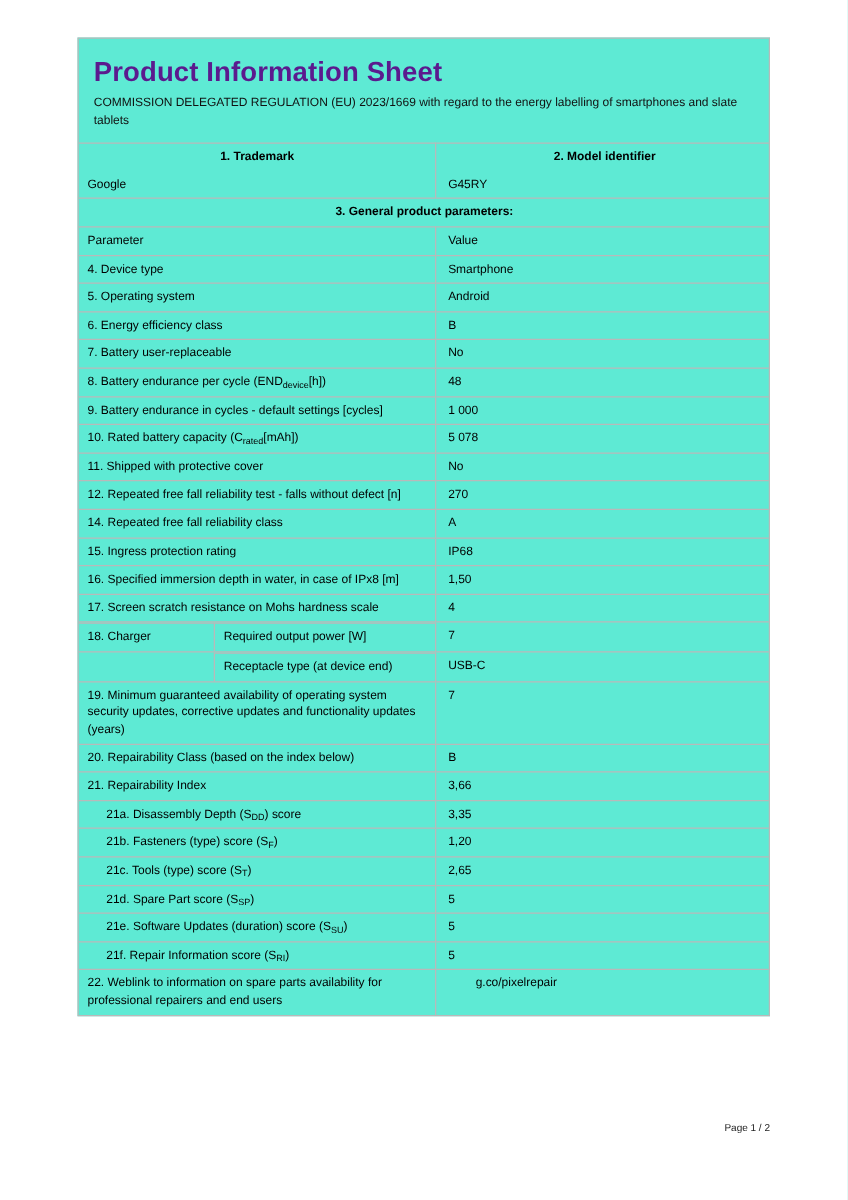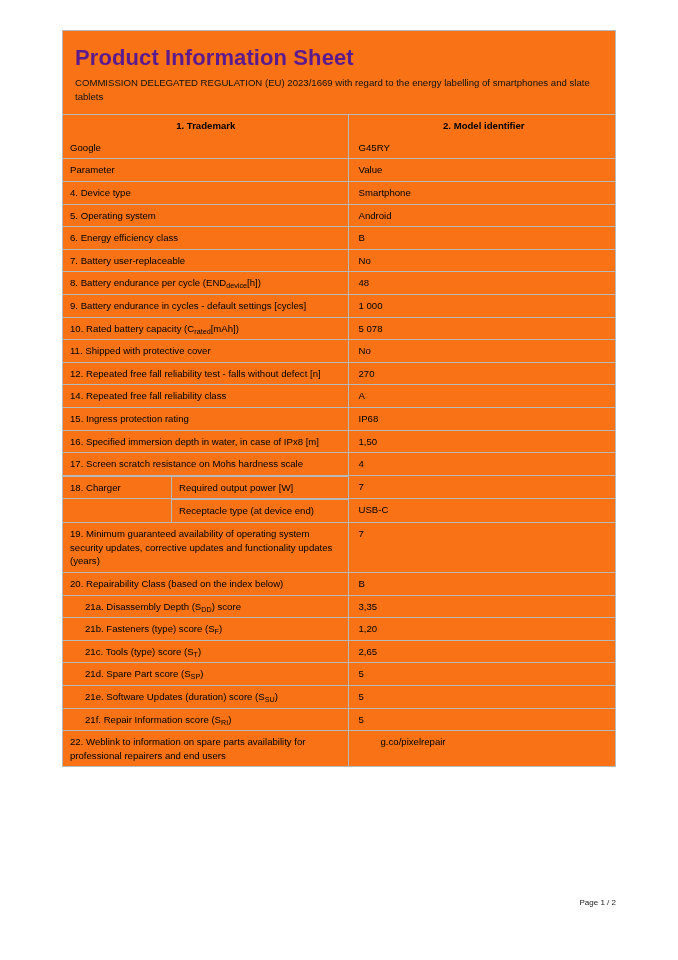--- a/index.html
+++ b/index.html
@@ -21,21 +21,21 @@
     height: 960px;
     background: #fff;
   }
   .sheet {
     position: absolute;
     left: 62px;
     top: 30px;
     width: 554px;
     border: 1px solid #b9b9b9;
     box-sizing: border-box;
-    background: #f97316;
+    background: #5eead4;
   }
   .title {
     font-size: 22px;
     font-weight: bold;
     color: #5b1a8e;
     padding: 14px 12px 6px 12px;
     letter-spacing: 0.1px;
     line-height: 1.15;
   }
   .subtitle {
@@ -116,20 +116,23 @@
 
         <tr>
           <td class="bold">1. Trademark</td>
           <td class="bold valpad">2. Model identifier</td>
         </tr>
         <tr>
           <td style="border-top:none">Google</td>
           <td style="border-top:none" class="valpad">G45RY</td>
         </tr>
 
+        <tr class="full-row">
+          <td class="bold" colspan="2">3. General product parameters:</td>
+        </tr>
 
         <tr>
           <td>Parameter</td>
           <td class="valpad">Value</td>
         </tr>
 
         <tr>
           <td><span>4. Device type</span></td>
           <td class="valpad">Smartphone</td>
         </tr>
@@ -212,20 +215,24 @@
 
         <tr>
           <td><span>19. Minimum guaranteed availability of operating system security updates, corrective updates and functionality updates (years)</span></td>
           <td class="valpad">7</td>
         </tr>
         <tr>
           <td><span>20. Repairability Class (based on the index below)</span></td>
           <td class="valpad">B</td>
         </tr>
         <tr>
+          <td><span>21. Repairability Index</span></td>
+          <td class="valpad">3,66</td>
+        </tr>
+        <tr>
           <td class="indent"><span>21a. Disassembly Depth (S</span><sub>DD</sub><span>) score</span></td>
           <td class="valpad">3,35</td>
         </tr>
         <tr>
           <td class="indent"><span>21b. Fasteners (type) score (S</span><sub>F</sub><span>)</span></td>
           <td class="valpad">1,20</td>
         </tr>
         <tr>
           <td class="indent"><span>21c. Tools (type) score (S</span><sub>T</sub><span>)</span></td>
           <td class="valpad">2,65</td>

